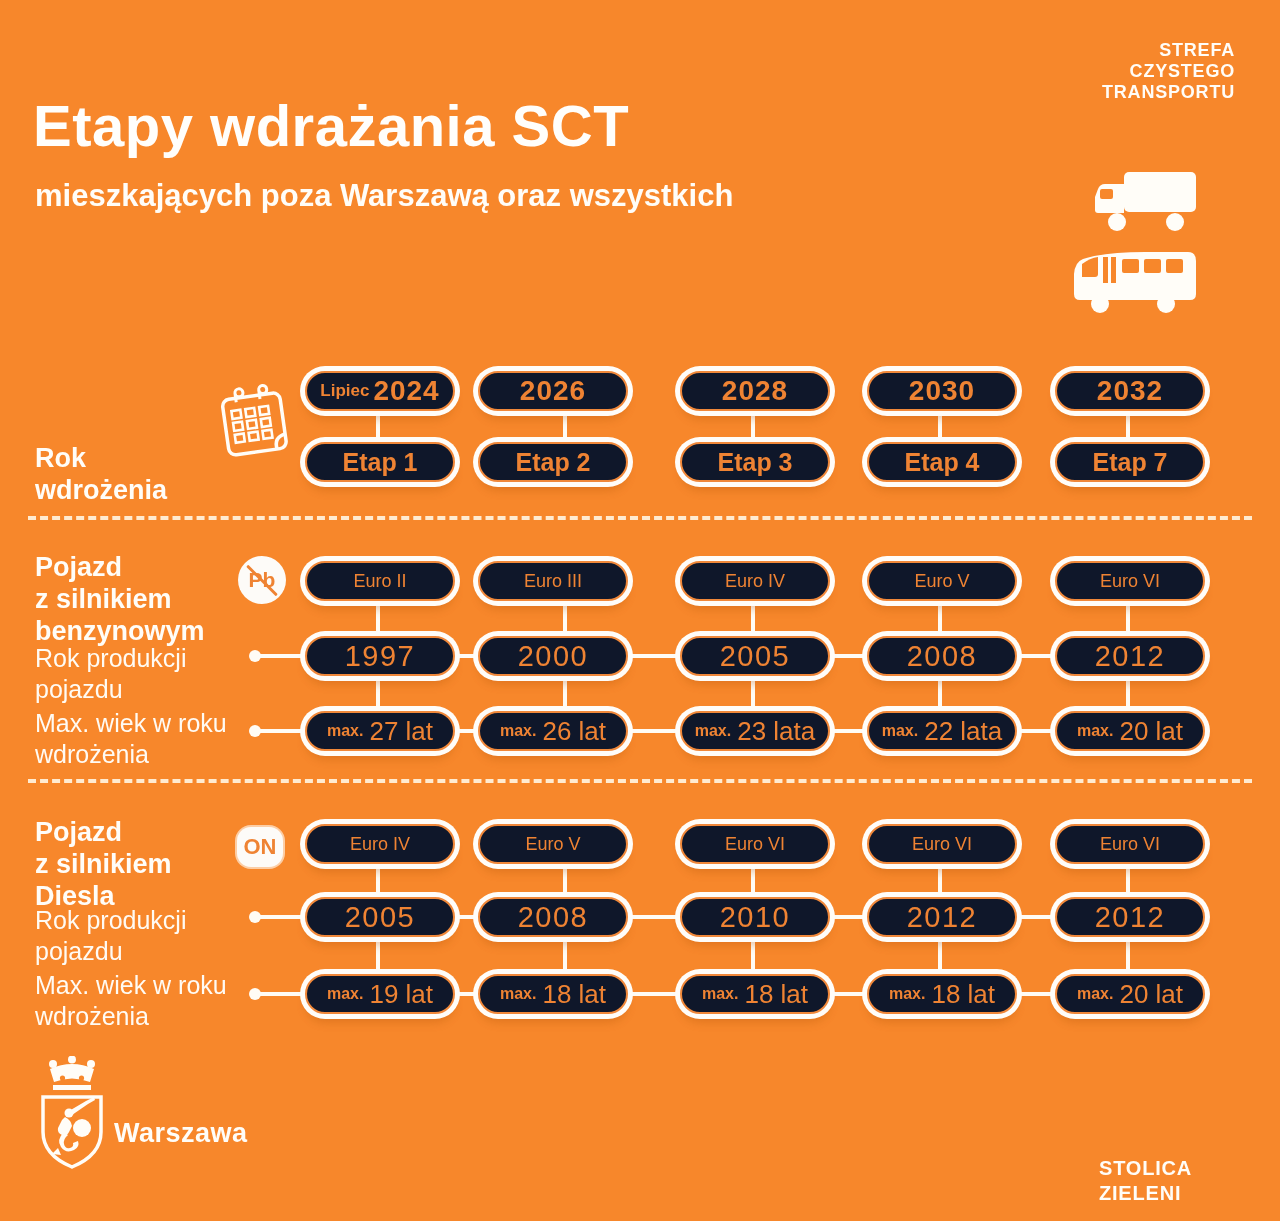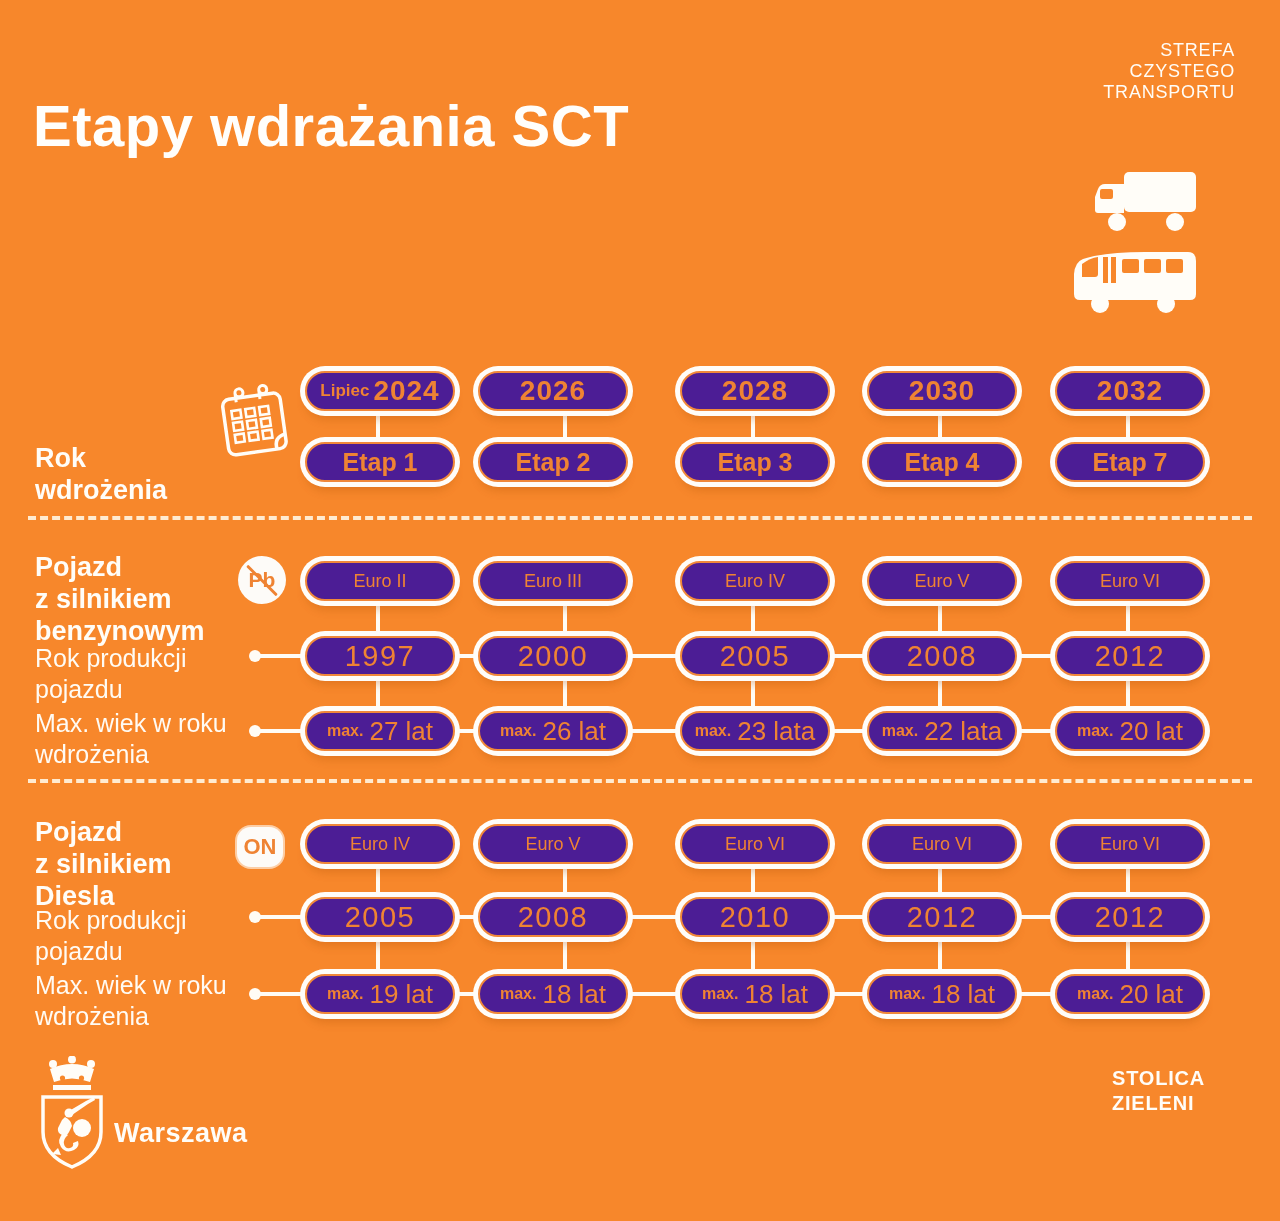--- a/index.html
+++ b/index.html
@@ -15,29 +15,29 @@
   .title{
     left:33px;top:92px;
     font-size:58px;font-weight:800;color:#FFFEFB;letter-spacing:0.5px;
   }
   .subtitle{
     left:35px;top:174px;
     font-size:31px;font-weight:700;color:#FFFDF8;line-height:43px;
   }
   .brand{
     left:995px;top:40px;width:240px;text-align:right;
-    font-size:18px;font-weight:400;color:#FFFDF8;line-height:21px;letter-spacing:0.8px;
+    font-size:18px;font-weight:700;color:#FFFDF8;line-height:21px;letter-spacing:0.8px;
   }
   
   .sec-label{font-size:27px;font-weight:800;color:#FFFDF8;line-height:32px;left:35px;}
   .sub-label{font-size:25px;font-weight:400;color:#FFFBF4;line-height:31px;left:35px;}
   
   .pill{
     position:absolute;width:150px;height:40px;
-    background:#4c1d95;
+    background:#0f172a;
     border:2px solid #F0883A;
     border-radius:24px;
     box-shadow:0 0 0 5px #FFFDF9, 0 9px 10px -1px rgba(175,82,5,0.33);
     display:flex;align-items:center;justify-content:center;
     color:#EF8333;z-index:2;box-sizing:border-box;white-space:nowrap;text-align:center;
   }
   .c1{left:305px}.c2{left:478px}.c3{left:680px}.c4{left:867px}.c5{left:1055px}
   .t-year{top:371px}.t-etap{top:442px}
   .p-euro{top:561px}.p-year{top:636px}.p-max{top:711px}
   .d-euro{top:824px}.d-year{top:897px}.d-max{top:974px}
@@ -69,29 +69,30 @@
   }
   .on-badge{
     left:237px;top:827px;width:46px;height:40px;border-radius:14px;
     background:#FDFBF8;display:flex;align-items:center;justify-content:center;
     color:#EF8333;font-size:22px;font-weight:700;z-index:2;
     box-shadow:0 0 0 2px rgba(255,253,249,0.6);
   }
   .cal{left:220px;top:382px;transform:rotate(-8deg);}
   
   .city{left:114px;top:1118px;font-size:27px;font-weight:600;color:#FFFDF8;letter-spacing:0.5px;}
-  .stolica{left:1095px;top:1066px;display:flex;gap:13px;align-items:flex-start;}
+  .stolica{left:1095px;top:1156px;display:flex;align-items:flex-start;}
   .stolica .bar{width:4px;background:#FFFDF8;border-radius:2px;}
   .stolica .txt{font-size:20px;font-weight:800;color:#FFFDF8;line-height:25px;letter-spacing:0.8px;}
 </style>
 </head>
 <body>
 
 <div class="abs title">Etapy wdrażania SCT</div>
 <div class="abs subtitle">
+  <div>mieszkających poza Warszawą oraz wszystkich</div>
 </div>
 
 <div class="abs brand">
   <div>STREFA</div>
   <div>CZYSTEGO</div>
   <div>TRANSPORTU</div>
 </div>
 
 <svg class="abs" style="left:1093px;top:170px;" width="106" height="68" viewBox="0 0 106 68">
   <rect x="31" y="2" width="72" height="40" rx="5" fill="#FFFDF8"></rect>

